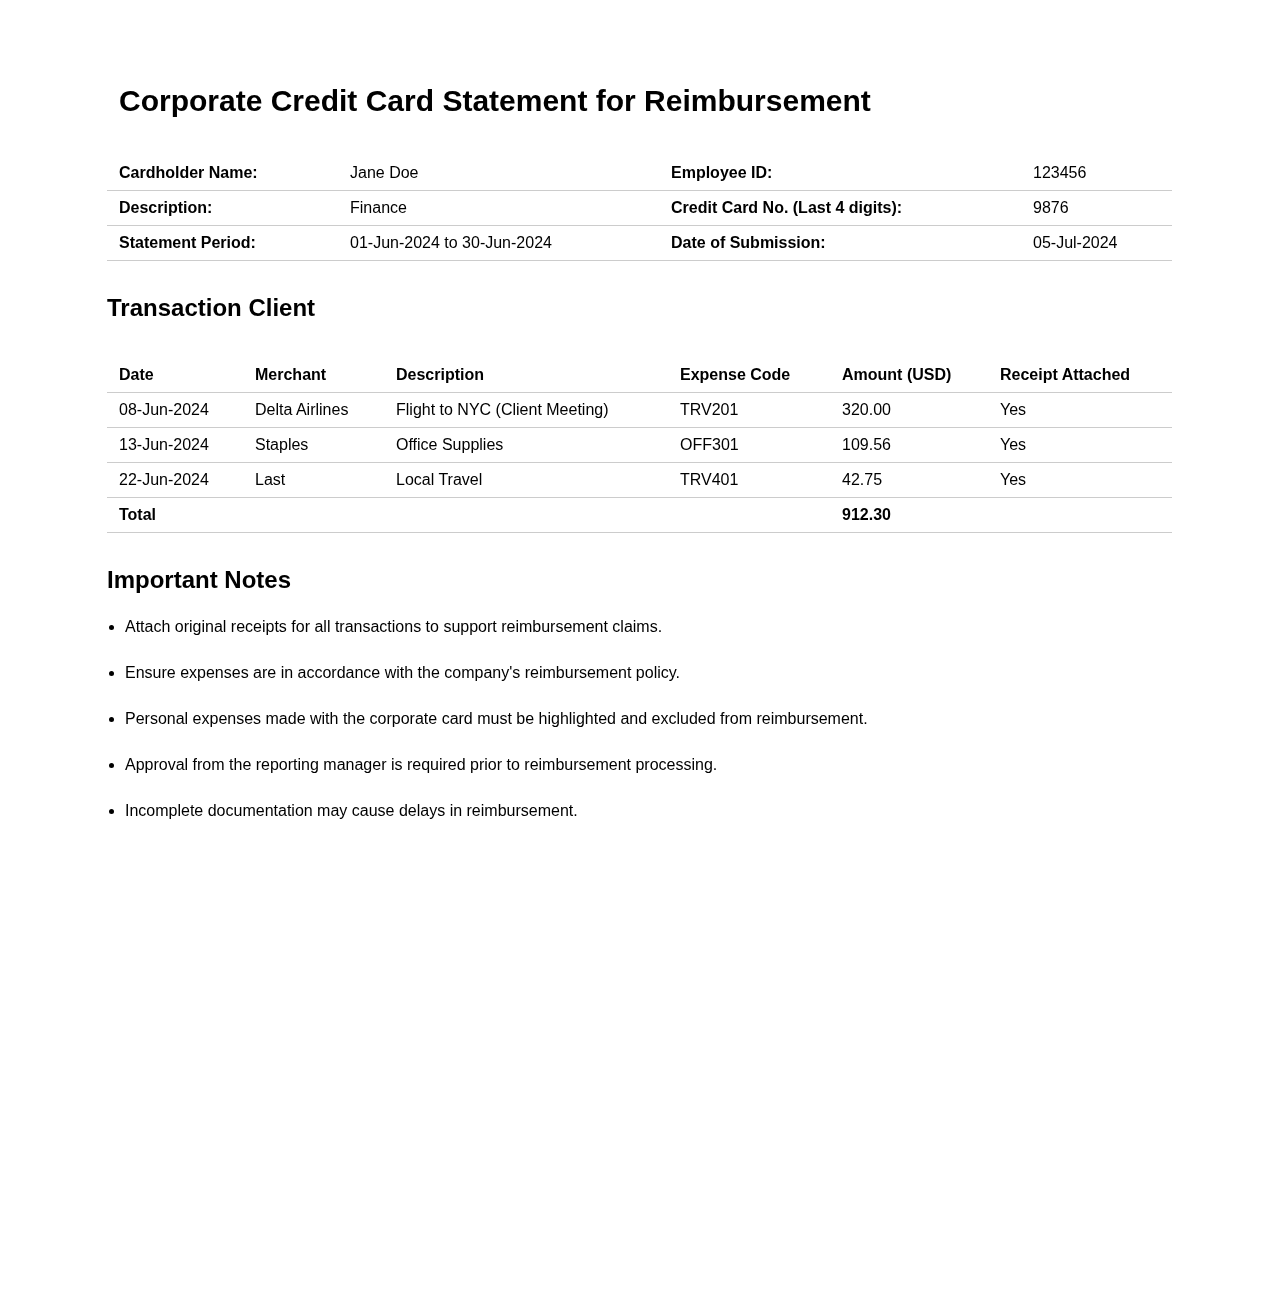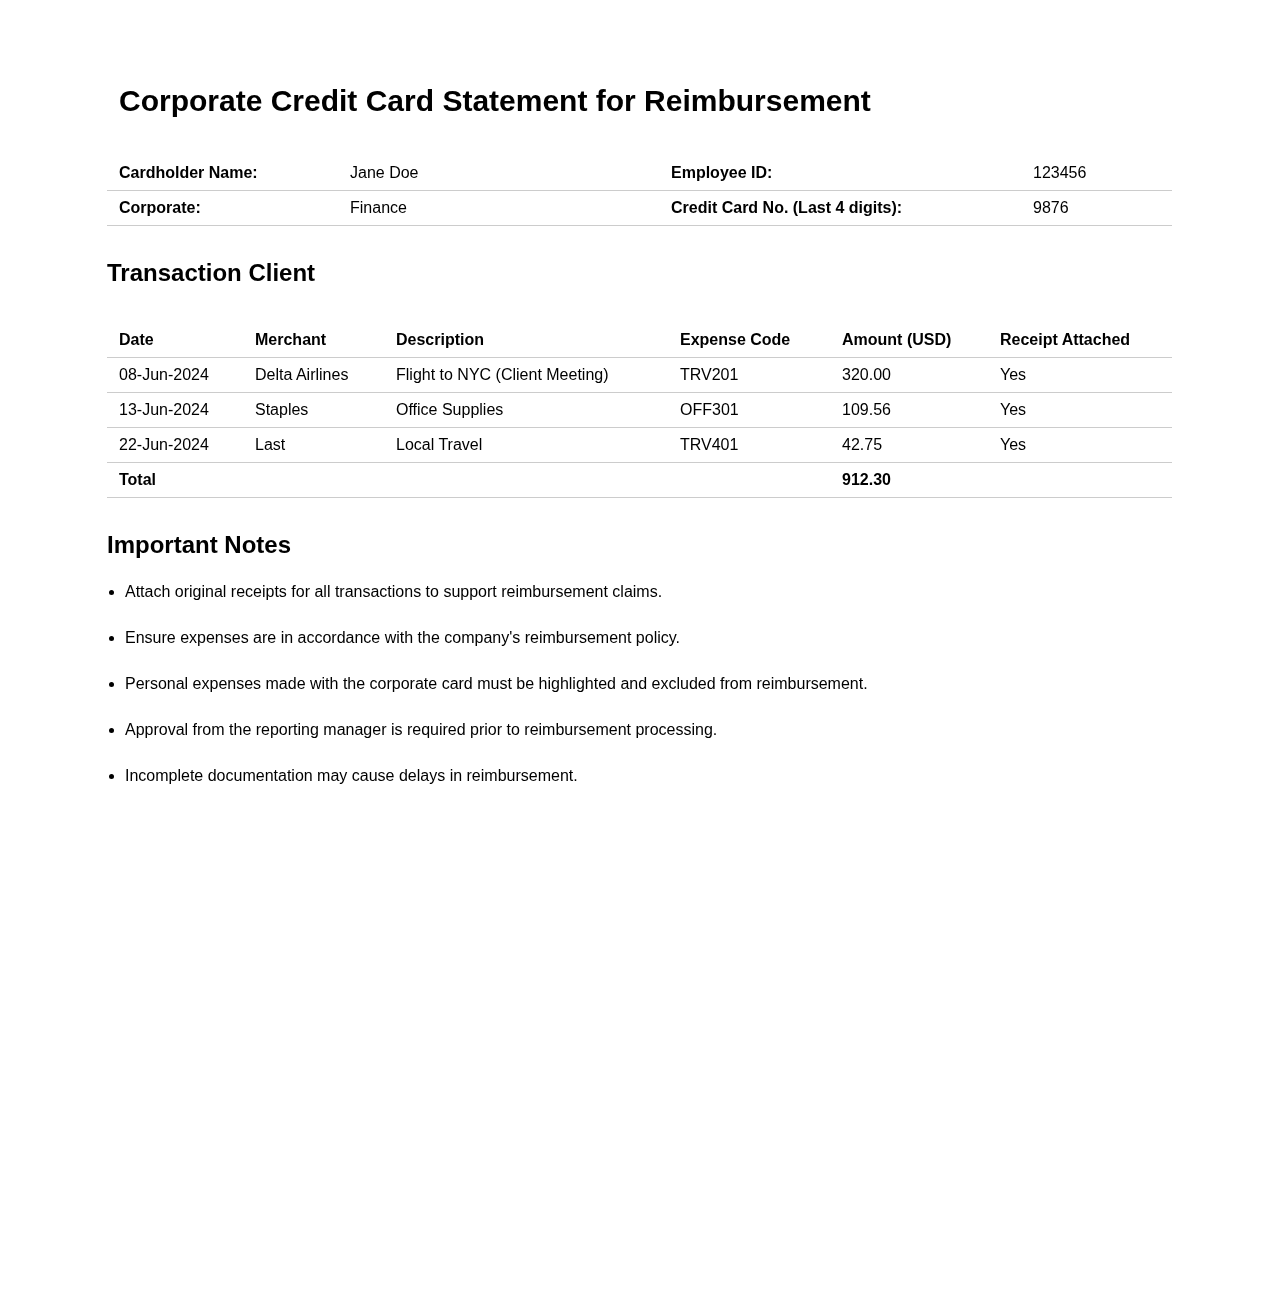--- a/index.html
+++ b/index.html
@@ -74,24 +74,30 @@
         <col style="width:151px">
     </colgroup>
     <tbody>
       <tr>
         <td class="lbl">Cardholder Name:</td>
         <td>Jane Doe</td>
         <td class="lbl">Employee ID:</td>
         <td>123456</td>
       </tr>
       <tr>
-        <td class="lbl">Corporate:</td>
+        <td class="lbl">Description:</td>
         <td>Finance</td>
         <td class="lbl">Credit Card No. (Last 4 digits):</td>
         <td>9876</td>
+      </tr>
+      <tr>
+        <td class="lbl">Statement Period:</td>
+        <td>01-Jun-2024 to 30-Jun-2024</td>
+        <td class="lbl">Date of Submission:</td>
+        <td>05-Jul-2024</td>
       </tr>
     </tbody>
   </table>
 
   <h2 class="section-heading">Transaction Client</h2>
 
   <table class="tx-table">
     <colgroup>
       <col style="width:136px">
         <col style="width:141px">

